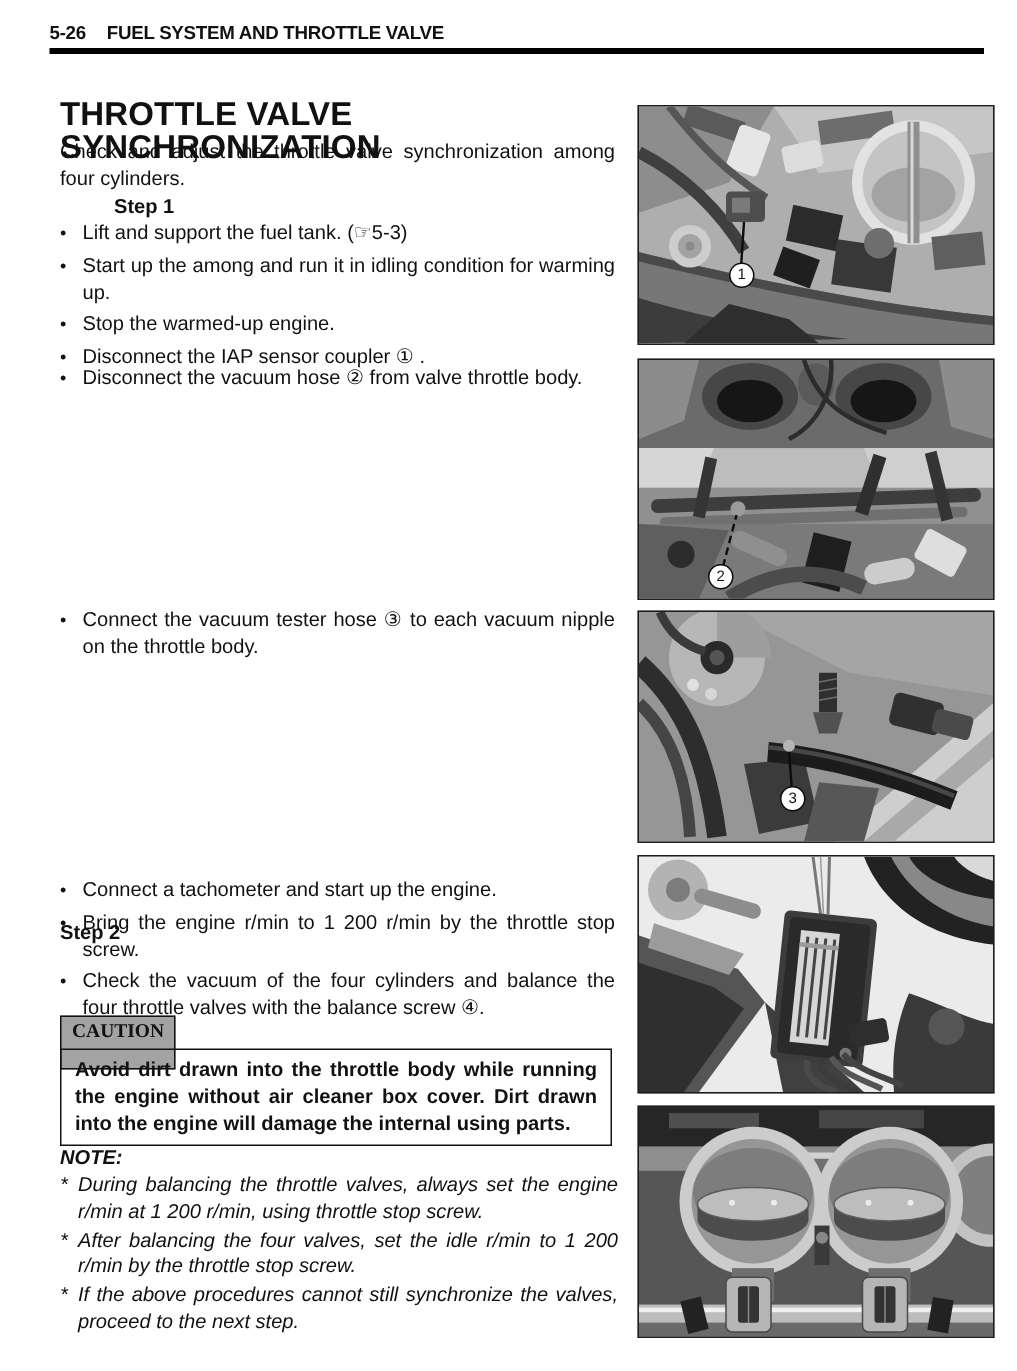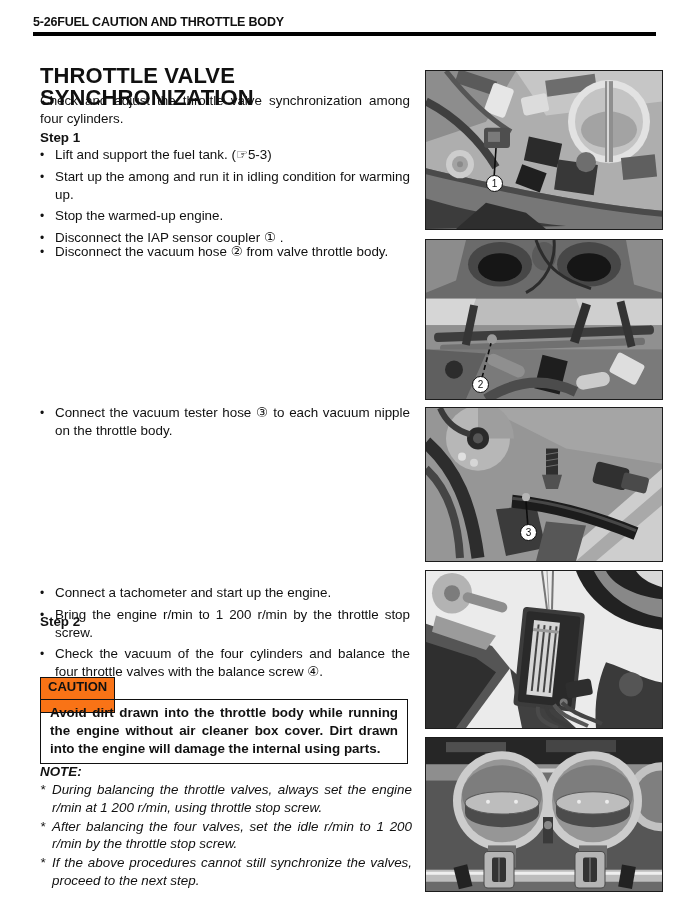--- a/index.html
+++ b/index.html
@@ -1,37 +1,37 @@
 <!DOCTYPE html>
 <html><head>
 <meta charset="utf-8">
 <style>
   html,body{margin:0;padding:0;background:#ffffff;}
   .page{position:relative;width:678px;height:914px;background:#ffffff;overflow:hidden;
         font-family:"Liberation Sans","DejaVu Sans",sans-serif;color:#111;}
   
   .hdr{position:absolute;left:33px;top:15px;width:623px;font-weight:700;font-size:12.5px;
        letter-spacing:-0.2px;white-space:nowrap;}
-  .hdr .pn{}
+  .hdr .pn{margin-right:14px;}
   .hdr-rule{position:absolute;left:33px;top:32px;width:623px;height:4px;background:#000;}
   
   .tcol{position:absolute;left:40px;width:370px;}
   .title{top:65px;font-size:22px;font-weight:700;letter-spacing:0.1px;line-height:22px;}
   .body-text{font-size:13.4px;line-height:18px;}
   .intro{top:92px;text-align:justify;}
   .step-label{font-size:13.4px;font-weight:700;line-height:18px;}
   .s1l{top:129px;} .s2l{top:565px;}
   ul.bullets{list-style:none;margin:0;padding:0;position:absolute;left:40px;width:370px;}
   .b1{top:146px;} .b2{top:243px;} .b3{top:404px;} .b4{top:584px;}
   ul.bullets li{display:flex;margin:0 0 3.5px 0;}
   ul.bullets .mk{flex:0 0 15px;font-size:12px;line-height:18px;}
   ul.bullets .bt{flex:1;text-align:justify;}
   
-  .caution-label{position:absolute;left:40px;top:677px;border:1.4px solid #111;background:#f97316;
-       font-weight:700;font-size:13px;line-height:15px;padding:1px 7px 18px 7px;}
+  .caution-label{position:absolute;left:40px;top:677px;border:1.4px solid #111;background:#a3a3a3;
+       font-weight:700;font-size:13px;line-height:15px;padding:1px 7px 18px 7px;font-family:Liberation Serif, serif;}
   .caution-box{position:absolute;left:40px;top:699px;width:368px;box-sizing:border-box;
        border:1.6px solid #111;padding:4px 9px 5px 9px;font-weight:700;font-size:13.4px;
        line-height:18px;text-align:justify;}
   
   .note-label{position:absolute;left:40px;top:763px;font-style:italic;font-weight:700;
        font-size:13.4px;line-height:18px;}
   ul.notes{list-style:none;margin:0;padding:0;position:absolute;left:40px;top:781px;width:372px;
        font-style:italic;font-size:13.4px;line-height:17.5px;}
   ul.notes li{display:flex;margin:0 0 1.5px 0;}
   ul.notes .mk{flex:0 0 12px;}
@@ -44,29 +44,29 @@
   .f4{top:570px;height:157px;} .f5{top:737px;height:153px;}
   .callout{position:absolute;width:15px;height:15px;border:1.4px solid #0d0d0d;border-radius:50%;
        background:#fff;font-size:10px;line-height:15px;text-align:center;font-weight:400;}
 </style>
 </head>
 <body>
 
 <div class="page">
 
   <div class="hdr">
-    <span class="pn">5-26</span><span>FUEL CAUTION AND THROTTLE BODY</span>
+    <span class="pn">5-26</span><span>FUEL SYSTEM AND THROTTLE VALVE</span>
   </div>
   <div class="hdr-rule"></div>
 
   <div class="tcol title" style="position:absolute;">THROTTLE VALVE SYNCHRONIZATION</div>
 
   <div class="tcol body-text intro" style="position:absolute;">Check and adjust the throttle valve synchronization among four cylinders.</div>
 
-  <div class="tcol step-label s1l" style="position:absolute;">Step 1</div>
+  <div class="tcol step-label s1l" style="position:absolute;margin-left:36px;">Step 1</div>
 
   <ul class="bullets body-text b1">
     <li>
       <span class="mk">•</span>
       <span class="bt">Lift and support the fuel tank. (☞5-3)</span>
     </li>
     <li>
       <span class="mk">•</span>
       <span class="bt">Start up the among and run it in idling condition for warming up.</span>
     </li>

